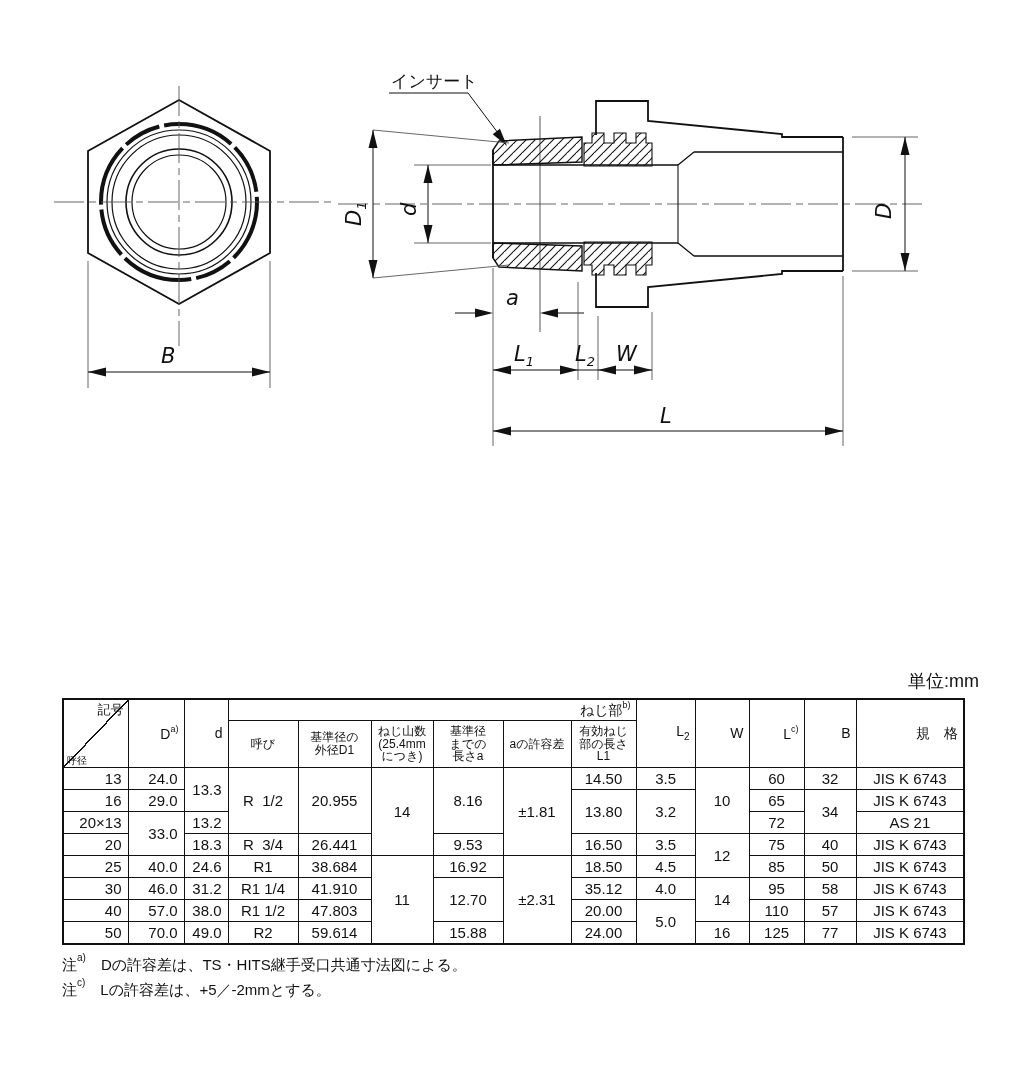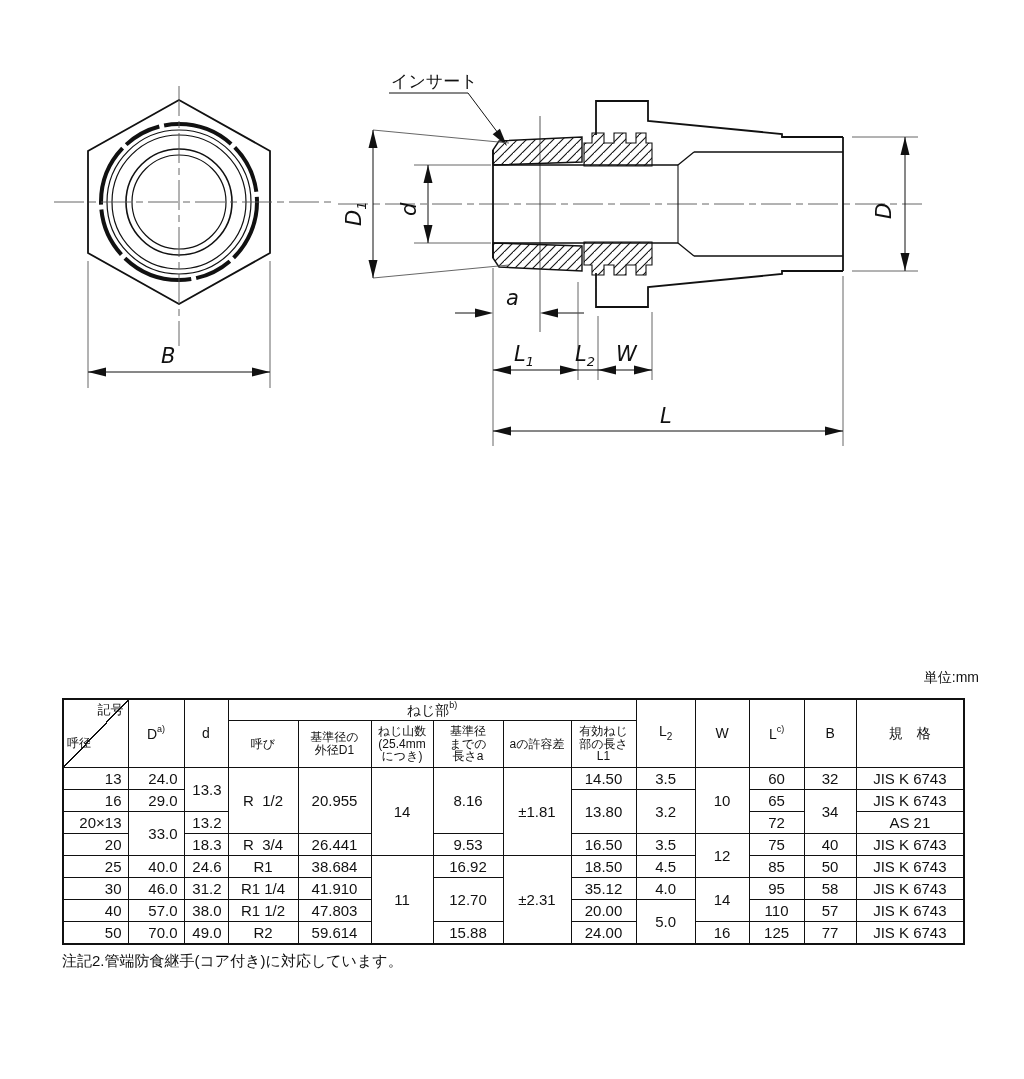--- a/index.html
+++ b/index.html
@@ -3,38 +3,38 @@
 <meta charset="utf-8">
 <style>
   html,body{margin:0;padding:0;background:#fff;}
   .page{position:relative;width:1024px;height:1079px;background:#fff;overflow:hidden;
         font-family:"Liberation Sans","DejaVu Sans",sans-serif;color:#111;}
   svg{position:absolute;left:0;top:0;}
   svg text{font-family:"DejaVu Sans","Liberation Sans",sans-serif;}
   .dim{font-style:italic;font-size:21px;fill:#111;}
   .dimsub{font-size:13px;font-style:italic;fill:#111;}
   .jp{font-size:17px;fill:#111;}
-  .unit{position:absolute;top:669px;right:45px;font-size:14px;}
+  .unit{position:absolute;top:669px;right:45px;font-size:18px;}
   .tablewrap{position:absolute;left:62px;top:698px;}
   table{border-collapse:collapse;table-layout:fixed;width:901px;}
   table,th,td{border:1px solid #111;}
   table{border-width:2px;}
   th,td{padding:0 5px;font-weight:normal;font-size:15px;text-align:center;
         height:21px;line-height:1.05;overflow:hidden;}
-  thead tr.h1 th{height:20px;font-size:14px;}
+  thead tr.h1 th{height:20px;font-size:14px;text-align:right;}
   thead tr.h2 th{font-size:12px;white-space:pre-line;vertical-align:middle;height:46px;padding:0 2px;}
   td.al{text-align:center;white-space:pre;}
   td.ar{text-align:right;padding-right:6px;white-space:pre;}
   sup{font-size:9px;position:relative;top:-1px;}
   sub{font-size:10px;}
   th.diag{position:relative;padding:0;
      background-image:linear-gradient(to bottom right,transparent calc(50% - 0.7px),
         #111 calc(50% - 0.7px),#111 calc(50% + 0.7px),transparent calc(50% + 0.7px));}
   th.diag .ct{position:absolute;top:3px;right:4px;font-size:13px;}
-  th.diag .cb{position:absolute;bottom:17px;left:3px;font-size:12px;}
+  th.diag .cb{position:absolute;bottom:1px;left:3px;font-size:10px;}
   .notes{position:absolute;left:62px;top:950px;font-size:15px;line-height:21px;}
   .note{white-space:pre;}
   .note sup{font-size:10px;top:-3px;}
   .note .nt.gap{margin-left:15px;}
 </style>
 </head>
 <body>
 
 <div class="page">
 
@@ -301,16 +301,17 @@
             <td>16</td>
             <td>125</td>
             <td>77</td>
             <td>JIS K 6743</td>
           </tr>
         </tbody>
     </table>
   </div>
 
   <div class="notes" id="notes">
-      <div class="note"><span>注記2.</span><span class="nt">管端防食継手(コア付き)に対応しています。</span></div>
+      <div class="note"><span>注</span><sup>a)</sup><span class="nt gap">Dの許容差は、TS・HITS継手受口共通寸法図による。</span></div>
+      <div class="note"><span>注</span><sup>c)</sup><span class="nt gap">Lの許容差は、+5／-2mmとする。</span></div>
     </div>
 
 </div>
 
 </body></html>

